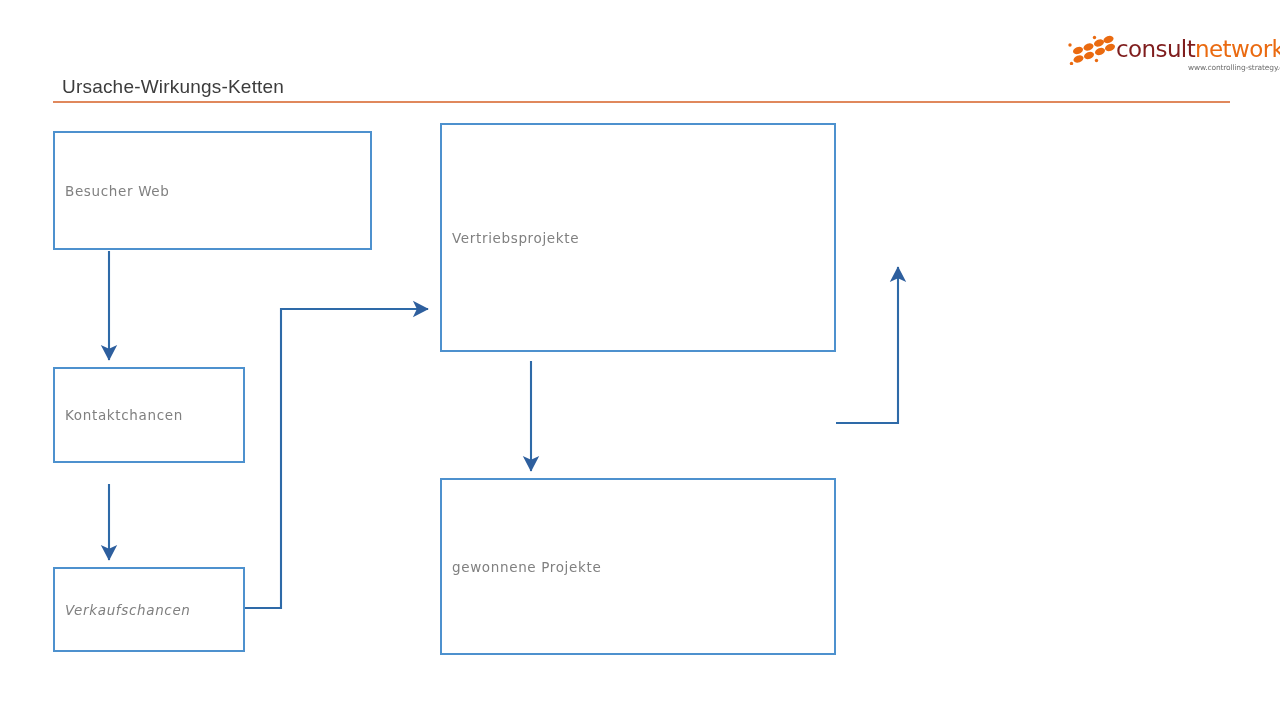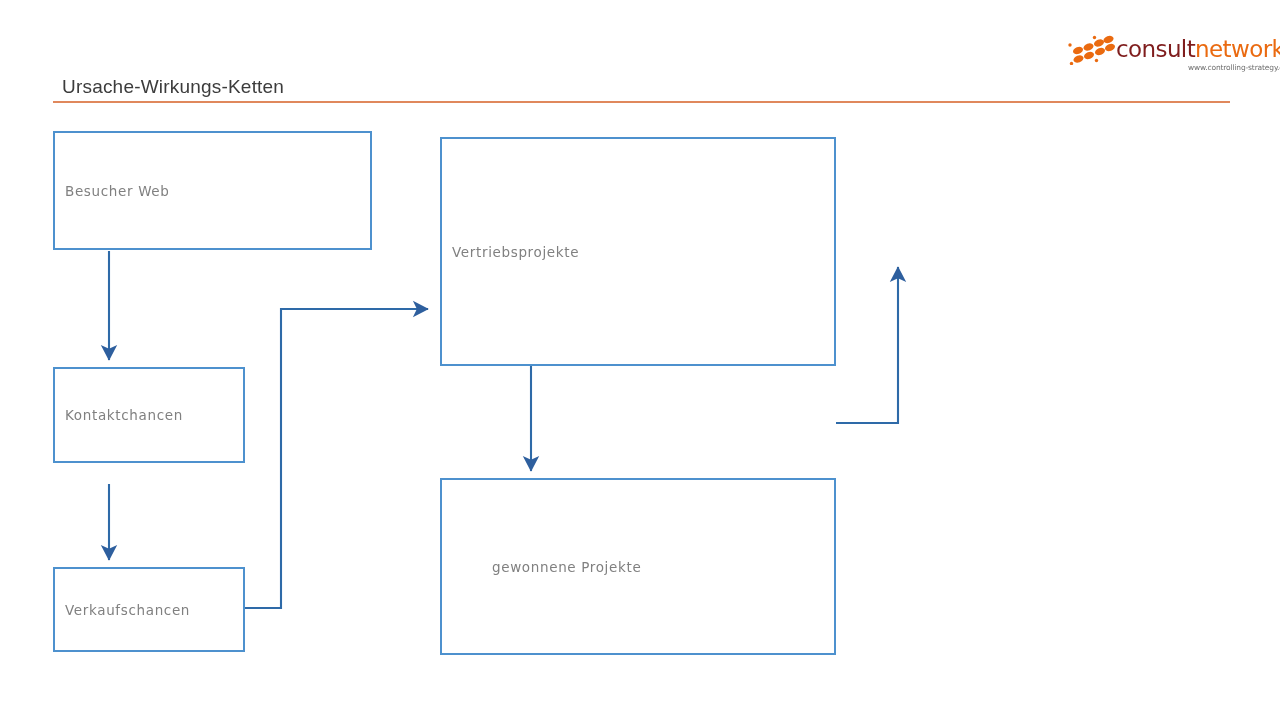--- a/index.html
+++ b/index.html
@@ -152,26 +152,26 @@
   </svg>
 
   <div class="node" style="left:53px; top:131px; width:319px; height:119px;">
     <span class="node-label">Besucher Web</span>
   </div>
 
   <div class="node" style="left:53px; top:367px; width:192px; height:96px;">
     <span class="node-label">Kontaktchancen</span>
   </div>
 
-  <div class="node" style="left:53px; top:567px; width:192px; height:85px;">
+  <div class="node" style="left:53px; top:567px; width:192px; height:85px;font-style:italic;">
     <span class="node-label">Verkaufschancen</span>
   </div>
 
-  <div class="node" style="left:440px; top:137px; width:396px; height:229px;">
+  <div class="node" style="left:440px; top:123px; width:396px; height:229px;">
     <span class="node-label">Vertriebsprojekte</span>
   </div>
 
-  <div class="node" style="left:440px; top:478px; width:396px; height:177px;padding-left:40px;">
+  <div class="node" style="left:440px; top:478px; width:396px; height:177px;">
     <span class="node-label">gewonnene Projekte</span>
   </div>
 
 
 </div>
 
 </body></html>

